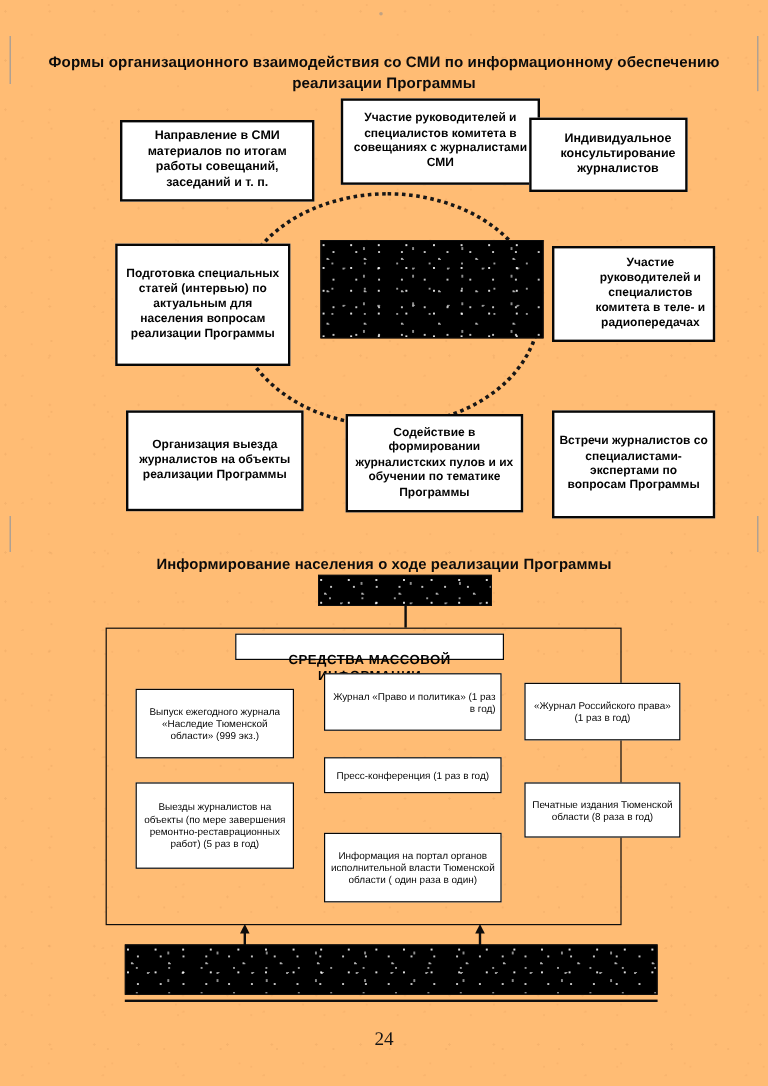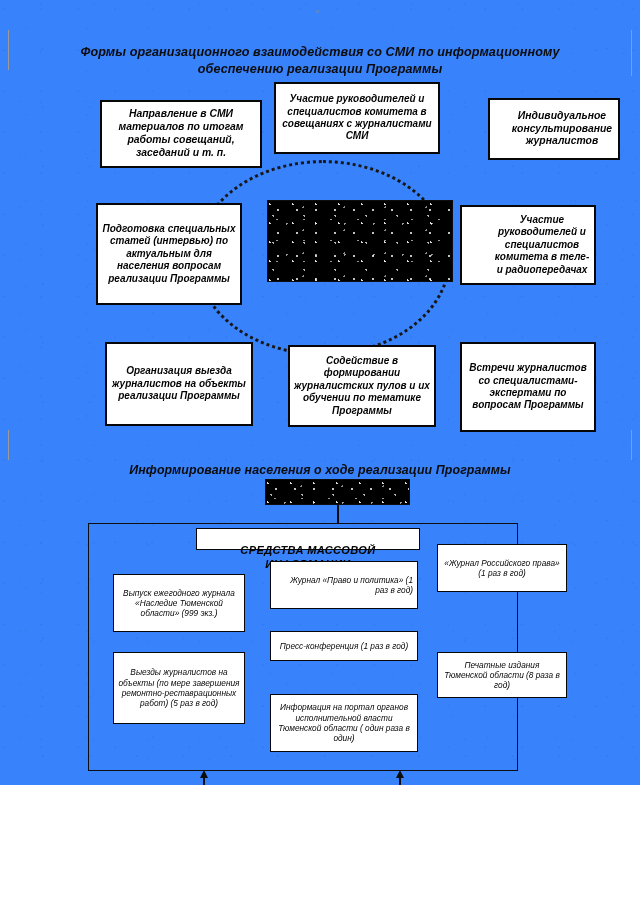--- a/index.html
+++ b/index.html
@@ -4,25 +4,24 @@
 <title>Scanned document page 24</title>
 <style>
   html,body{margin:0;padding:0;background:#fff;}
   body{
     font-family:"Liberation Sans", sans-serif;
     -webkit-font-smoothing:none;
   }
   #page{
     position:relative;
     width:640px;
-    height:785px;
-    background:#3b82f6;
+    height:905px;
+    background:#fdba74;
     overflow:hidden;
     filter: contrast(1.04);
-    font-style: italic;
   }
 
   
   .scan-edge{
     position:absolute;
     background:#9a9a9a;
   }
   .speck{
     position:absolute;
     background:#8d8d8d;
@@ -158,25 +157,25 @@
   <h1 class="heading" id="title-forms">Формы организационного взаимодействия со СМИ по информационному обеспечению реализации Программы</h1>
 
   <div class="ring" style="left:195px; top:160px; width:250px; height:190px;"></div>
 
   <div class="blackout" style="left:267px; top:200px; width:186px; height:82px;"></div>
 
   <div class="box heavy" style="left:100px; top:100px; width:162px; height:68px;">
     <span class="b-txt t1">Направление в  СМИ материалов по итогам работы совещаний, заседаний и т. п.</span>
   </div>
 
-  <div class="box heavy" style="left:274px; top:82px; width:166px; height:72px;justify-content:center;">
+  <div class="box heavy" style="left:284px; top:82px; width:166px; height:72px;justify-content:center;">
     <span class="b-txt t2">Участие руководителей и специалистов комитета  в совещаниях с журналистами СМИ</span>
   </div>
 
-  <div class="box heavy" style="left:488px; top:98px; width:132px; height:62px;padding-left:20px;">
+  <div class="box heavy" style="left:441px; top:98px; width:132px; height:62px;padding-left:20px;">
     <span class="b-txt t1">Индивидуальное консультирование журналистов</span>
   </div>
 
   <div class="box heavy" style="left:96px; top:203px; width:146px; height:102px;">
     <span class="b-txt t2">Подготовка специальных статей (интервью) по актуальным для населения вопросам реализации Программы</span>
   </div>
 
   <div class="box heavy" style="left:460px; top:205px; width:136px; height:80px;padding-left:32px;">
     <span class="b-txt t2">Участие руководителей и специалистов комитета  в теле- и радиопередачах</span>
   </div>
@@ -218,21 +217,21 @@
   </div>
 
   <div class="box thin" style="left:270px; top:631px; width:148px; height:30px;">
     <span class="b-txt t3">Пресс-конференция (1 раз в год)</span>
   </div>
 
   <div class="box thin" style="left:270px; top:694px; width:148px; height:58px;">
     <span class="b-txt t3">Информация на портал органов исполнительной власти Тюменской области ( один раза в один)</span>
   </div>
 
-  <div class="box thin" style="left:437px; top:544px; width:130px; height:48px;">
+  <div class="box thin" style="left:437px; top:569px; width:130px; height:48px;">
     <span class="b-txt t3">«Журнал Российского права» (1 раз в год)</span>
   </div>
 
   <div class="box thin" style="left:437px; top:652px; width:130px; height:46px;">
     <span class="b-txt t3">Печатные издания Тюменской области (8 раза в год)</span>
   </div>
 
   <div class="vline" style="left:203px; top:775px; height:16px;"></div>
   <div class="arrow-up" style="left:200px; top:770px;"></div>
 

